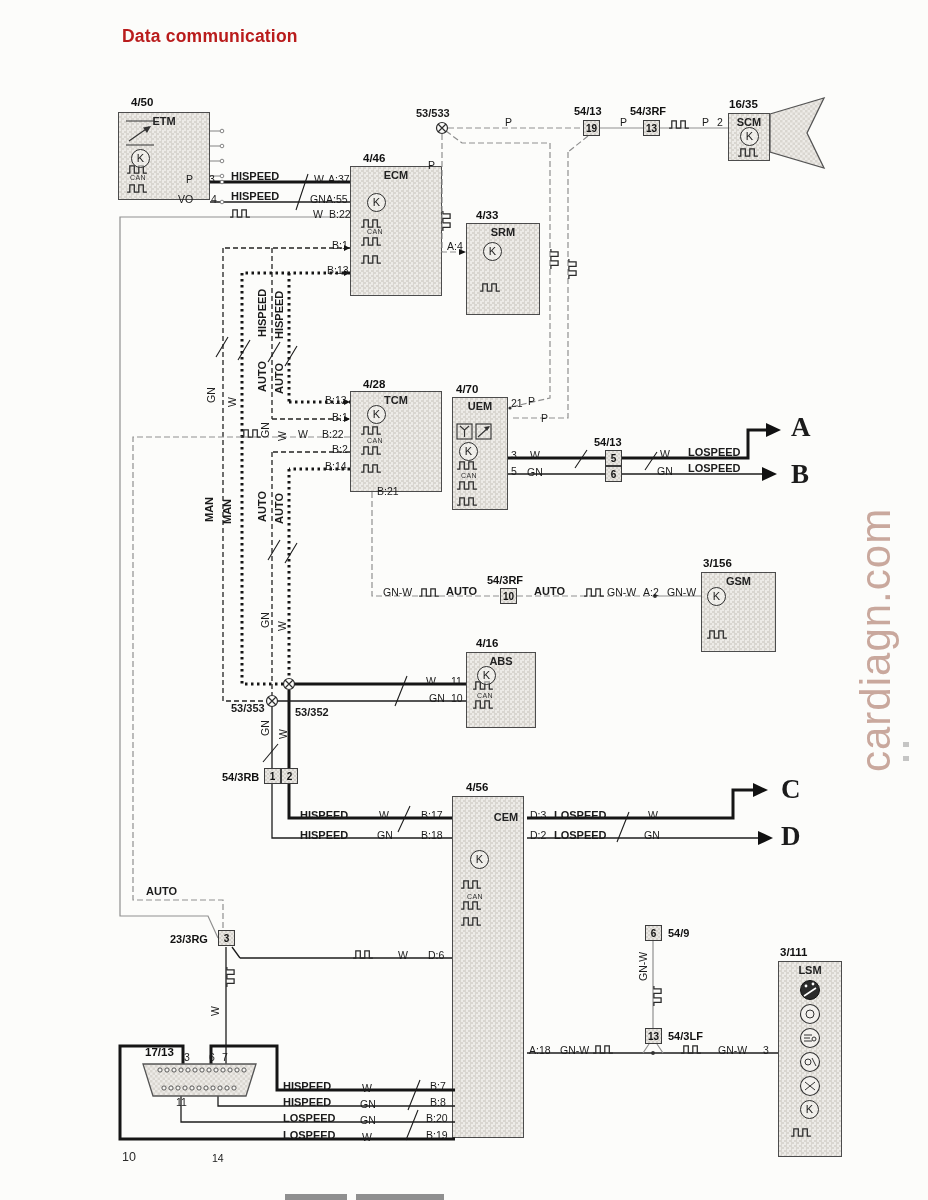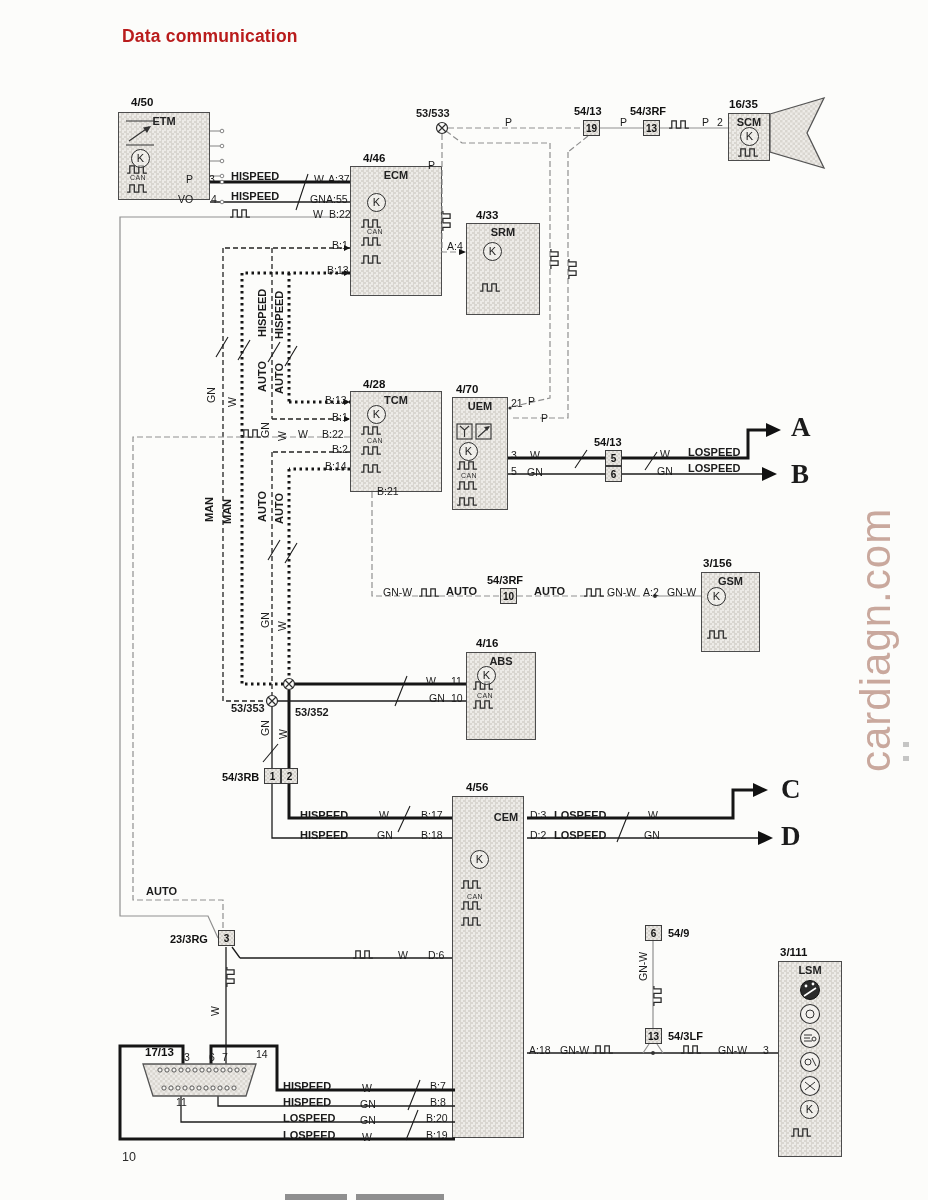--- a/index.html
+++ b/index.html
@@ -57,26 +57,26 @@
 <div class="blk" style="left:350px;top:391px;width:92px;height:101px">
     <div class="bname">TCM</div>
   </div>
 
 <div class="bid" style="left:456px;top:383px">4/70</div>
 <div class="blk" style="left:452px;top:397px;width:56px;height:113px">
     <div class="bname">UEM</div>
   </div>
 
 <div class="bid" style="left:703px;top:557px">3/156</div>
-<div class="blk" style="left:701px;top:572px;width:59px;height:80px">
+<div class="blk" style="left:701px;top:572px;width:75px;height:80px">
     <div class="bname">GSM</div>
   </div>
 
 <div class="bid" style="left:476px;top:637px">4/16</div>
-<div class="blk" style="left:466px;top:652px;width:70px;height:88px">
+<div class="blk" style="left:466px;top:652px;width:70px;height:76px">
     <div class="bname">ABS</div>
   </div>
 
 <div class="bid" style="left:466px;top:781px">4/56</div>
 <div class="blk" style="left:452px;top:796px;width:72px;height:342px">
     <div class="bname low">CEM</div>
   </div>
 
 <div class="bid" style="left:780px;top:946px">3/111</div>
 <div class="blk" style="left:778px;top:961px;width:64px;height:196px">
@@ -429,21 +429,21 @@
     <span class="lb b" style="left: 283px; top: 1113px;">LOSPEED</span>
     <span class="lb" style="left: 360px; top: 1115px;">GN</span>
     <span class="lb" style="left: 426px; top: 1113px;">B:20</span>
     <span class="lb b" style="left: 283px; top: 1130px;">LOSPEED</span>
     <span class="lb" style="left: 362px; top: 1132px;">W</span>
     <span class="lb" style="left: 426px; top: 1130px;">B:19</span>
     <span class="lb" style="left: 184px; top: 1052px;">3</span>
     <span class="lb" style="left: 209px; top: 1052px;">6</span>
     <span class="lb" style="left: 222px; top: 1052px;">7</span>
     <span class="lb" style="left: 176px; top: 1097px;">11</span>
-    <span class="lb" style="left: 212px; top: 1049px; margin-left: 44px;">14</span>
+    <span class="lb" style="left: 212px; top: 1153px;">14</span>
     <span class="lb k" style="left: 131px; top: 149px;">K</span>
     <span class="lb k" style="left: 367px; top: 193px;">K</span>
     <span class="lb k" style="left: 483px; top: 242px;">K</span>
     <span class="lb k" style="left: 740px; top: 127px;">K</span>
     <span class="lb k" style="left: 367px; top: 405px;">K</span>
     <span class="lb k" style="left: 459px; top: 442px;">K</span>
     <span class="lb k" style="left: 707px; top: 587px;">K</span>
     <span class="lb k" style="left: 477px; top: 666px;">K</span>
     <span class="lb k" style="left: 470px; top: 850px;">K</span>
     <span class="lb k" style="left: 800px; top: 1100px;">K</span>

